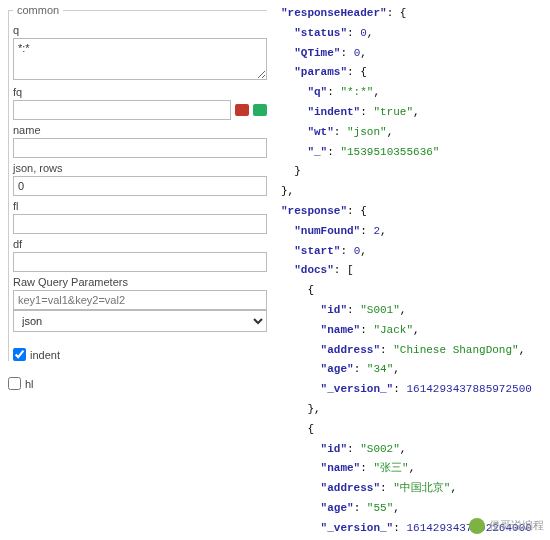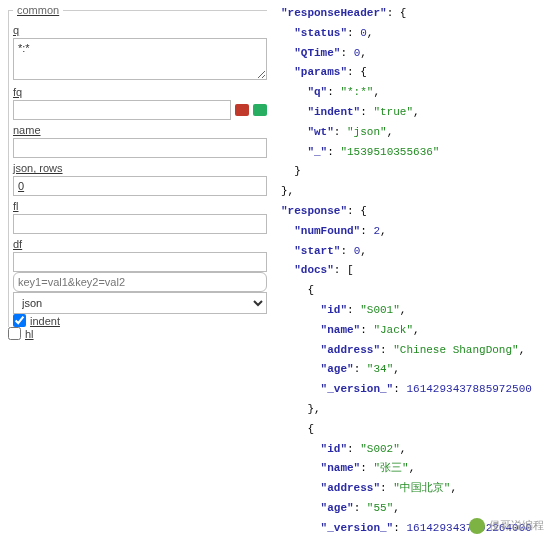--- a/index.html
+++ b/index.html
@@ -11,21 +11,20 @@
     background: #fff;
     width: 550px;
     height: 540px;
     overflow: hidden;
     display: flex;
   }
   .left {
     width: 275px;
     padding: 4px 8px;
     border-right: 0;
-    text-decoration: underline;
   }
   .right {
     flex: 1;
     font-family: "Courier New", monospace;
     font-size: 11px;
     color: #000;
     padding: 4px 6px;
     line-height: 1.8;
     position: relative;
     overflow: hidden;
@@ -76,27 +75,26 @@
   .btn-red { background: #c0392b; }
   .btn-green { background: #27ae60; }
   .row2 {
     display: flex;
     gap: 6px;
   }
   .row2 input { flex: 1; }
   .raw {
     background: #f0f0f0;
     color: #888;
-    border-radius: 6px;
   }
   .check-row {
     display: flex;
     align-items: flex-end;
     gap: 4px;
-    margin-top: 0;
+    margin-top: 16px;
     font-size: 11px;
     color: #444;
   }
   .check-row input { margin: 0; }
   
   .k { color: #2a2aa5; font-weight: bold; }
   .s { color: #228b22; }
   .n { color: #2a2aa5; }
   .json-line { white-space: pre; }
   .watermark {
@@ -142,20 +140,21 @@
     <div class="row2">
       <input type="text" value="0" style="">
     </div>
 
     <div class="field-label">fl</div>
     <input type="text" value="" style="">
 
     <div class="field-label">df</div>
     <input type="text" value="" style="">
 
+    <div class="field-label">Raw Query Parameters</div>
     <input type="text" class="raw" placeholder="key1=val1&amp;key2=val2" style="">
 
     <select id="wt-sel"><option>json</option></select>
 
     <div class="check-row">
       <input type="checkbox" checked="" style="">
       <span>indent</span>
     </div>
   </fieldset>
 

